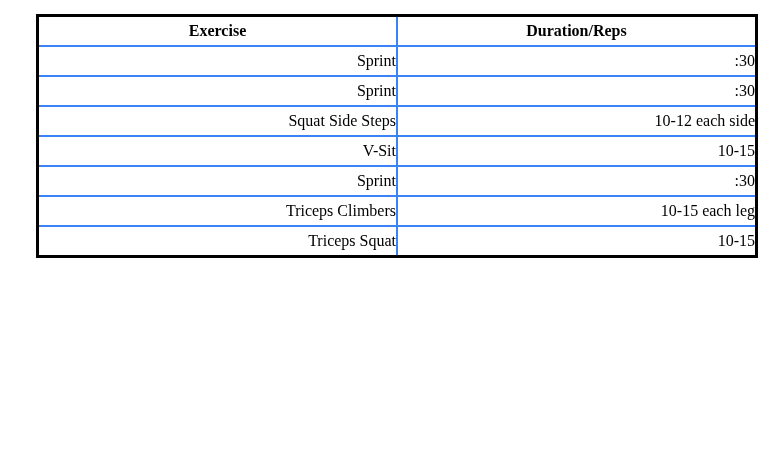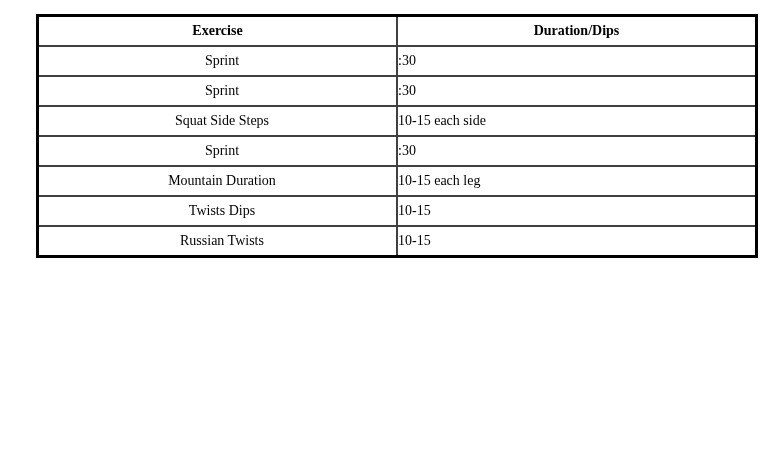--- a/index.html
+++ b/index.html
@@ -19,79 +19,79 @@
     position: absolute;
     left: 36px;
     top: 14px;
     width: 722px;
     border-collapse: collapse;
     border: 3px solid #000000;
     table-layout: fixed;
   }
   .workout-table th,
   .workout-table td {
-    border: 2px solid #404040;
-    font-size: 14px;
+    border: 2px solid #3b82f6;
+    font-size: 16px;
     height: 28px;
     padding: 0;
     vertical-align: middle;
     white-space: nowrap;
     overflow: hidden;
   }
   .workout-table th {
     font-weight: bold;
     text-align: center;
   }
   .col-exercise { width: 50%; }
   .col-duration { width: 50%; }
   td.cell-exercise {
-    text-align: center;
+    text-align: right;
     padding-left: 9px;
   }
   td.cell-duration {
-    text-align: left;
+    text-align: right;
   }
 </style>
 </head>
 <body>
 
 <table class="workout-table">
   <colgroup>
     <col class="col-exercise">
     <col class="col-duration">
   </colgroup>
   <thead>
     <tr>
       <th>Exercise</th>
-      <th>Duration/Dips</th>
+      <th>Duration/Reps</th>
     </tr>
   </thead>
   <tbody>
     <tr>
       <td class="cell-exercise">Sprint</td>
       <td class="cell-duration">:30</td>
     </tr>
     <tr>
       <td class="cell-exercise">Sprint</td>
       <td class="cell-duration">:30</td>
     </tr>
     <tr>
       <td class="cell-exercise">Squat Side Steps</td>
-      <td class="cell-duration">10-15 each side</td>
+      <td class="cell-duration">10-12 each side</td>
+    </tr>
+    <tr>
+      <td class="cell-exercise">V-Sit</td>
+      <td class="cell-duration">10-15</td>
     </tr>
     <tr>
       <td class="cell-exercise">Sprint</td>
       <td class="cell-duration">:30</td>
     </tr>
     <tr>
-      <td class="cell-exercise">Mountain Duration</td>
+      <td class="cell-exercise">Triceps Climbers</td>
       <td class="cell-duration">10-15 each leg</td>
     </tr>
     <tr>
-      <td class="cell-exercise">Twists Dips</td>
-      <td class="cell-duration">10-15</td>
-    </tr>
-    <tr>
-      <td class="cell-exercise">Russian Twists</td>
+      <td class="cell-exercise">Triceps Squat</td>
       <td class="cell-duration">10-15</td>
     </tr>
   </tbody>
 </table>
 
 </body></html>

